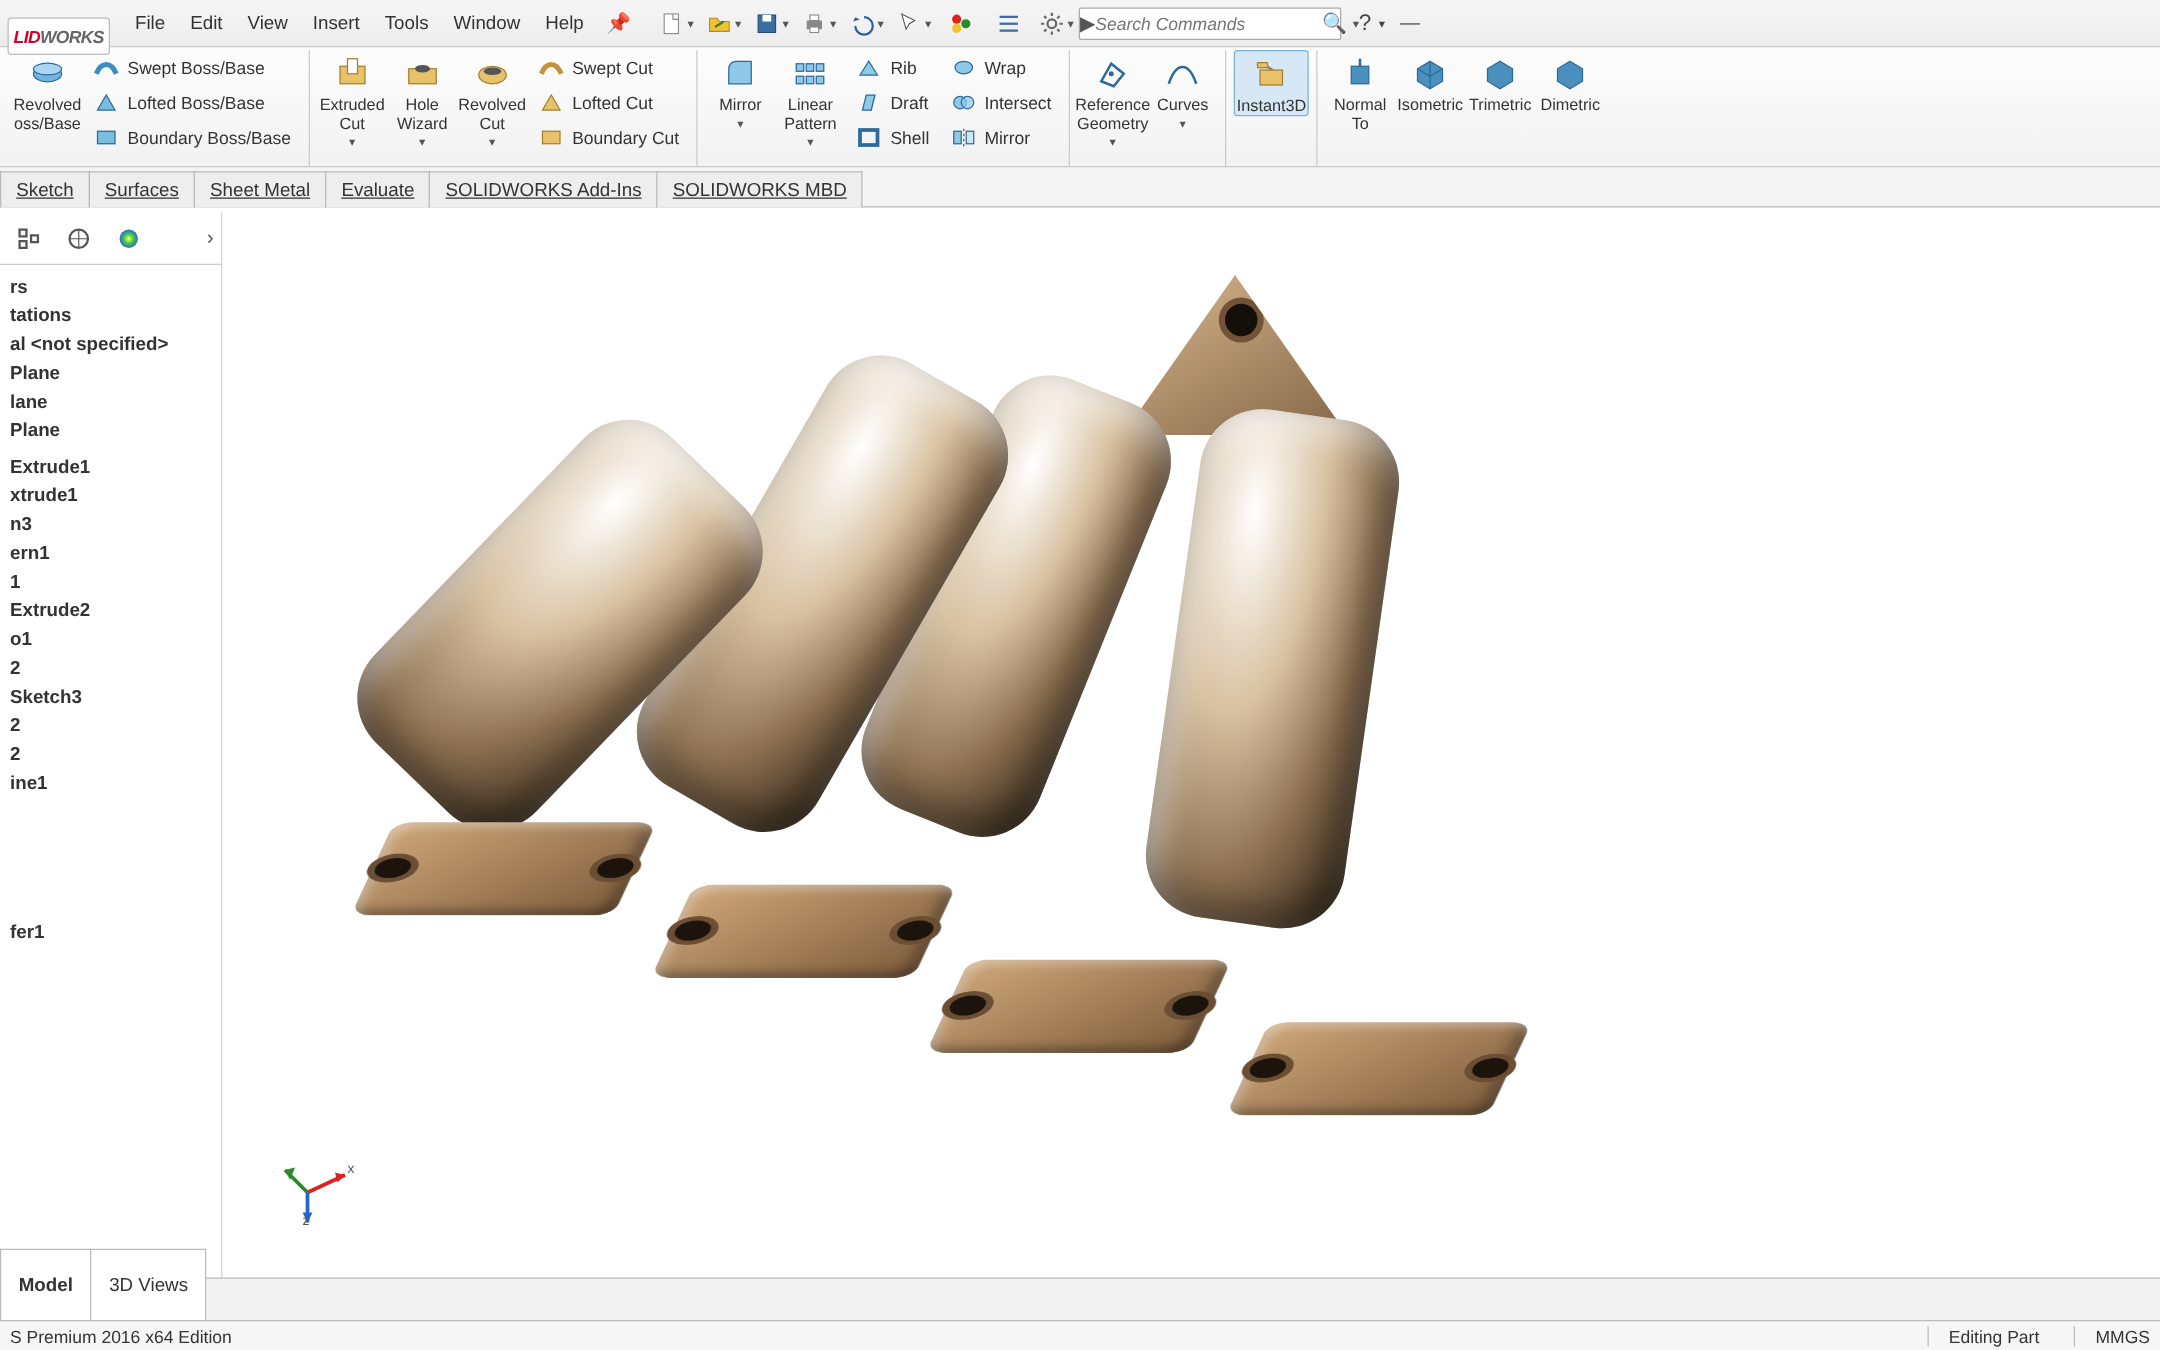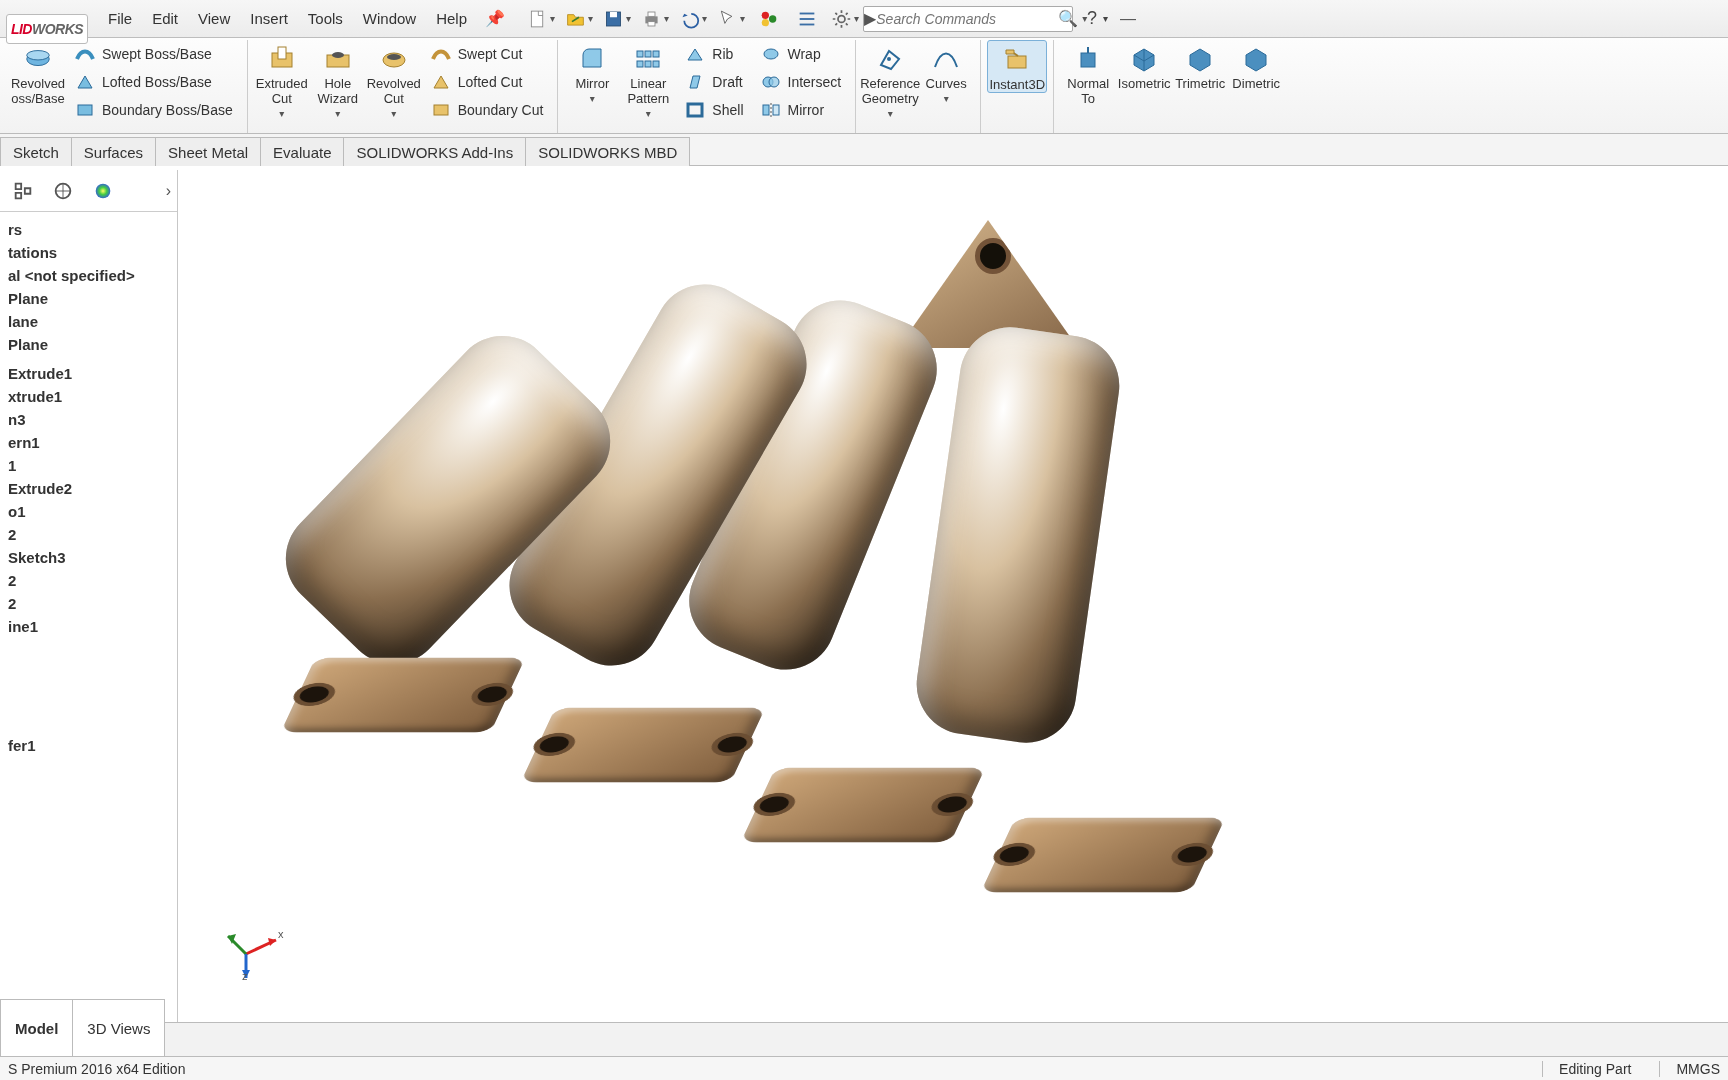--- a/index.html
+++ b/index.html
@@ -33,21 +33,21 @@
 .bigbtn .dd { font-size:10px; color:#555; }
 .stack { display:flex; flex-direction:column; justify-content:center; gap:4px; padding:2px 4px; }
 .stackbtn { display:flex; align-items:center; gap:6px; font-size:14px; color:#333; padding:2px 4px; cursor:pointer; }
 .stackbtn .sico { width:22px; height:20px; display:flex; align-items:center; justify-content:center; }
 .stackbtn .sico svg { width:20px; height:18px; }
 .ribbon .active { background:#d6e8f5; border:1px solid #7bb0d8; border-radius:3px; }
 .ribbon .inst { width:60px; }
 
 
 .cmdtabs { height:32px; display:flex; align-items:end; border-bottom:1px solid #bbb; background:#f4f4f4; }
-.cmdtabs .tab { padding:6px 12px 5px; font-size:15px; color:#333; border:1px solid #bbb; border-bottom:none; background:#eee; position:relative; top:1px; margin-right:-1px; cursor:pointer; }
+.cmdtabs .tab { padding:6px 12px 5px; font-size:15px; color:#333; border:1px solid #bbb; border-bottom:none; background:#eee; position:relative; top:1px; margin-right:-1px; cursor:pointer;text-decoration:underline; }
 
 
 .heads-bar { position:absolute; top:175px; left:760px; display:flex; gap:8px; background:transparent; }
 .heads-bar .hb { width:30px; height:30px; display:flex; align-items:center; justify-content:center; }
 .heads-bar .hb svg { width:24px; height:24px; }
 .heads-bar .dd::after { content:"▾"; font-size:9px; color:#555; margin-left:2px; }
 
 
 .tree-wrap { position:absolute; top:170px; left:0; width:178px; bottom:58px; background:#fff; border-right:1px solid #c7c7c7; display:flex; flex-direction:column; }
 .tree-tabs { height:42px; display:flex; align-items:center; gap:6px; padding:4px 6px; border-bottom:1px solid #ccc; }

